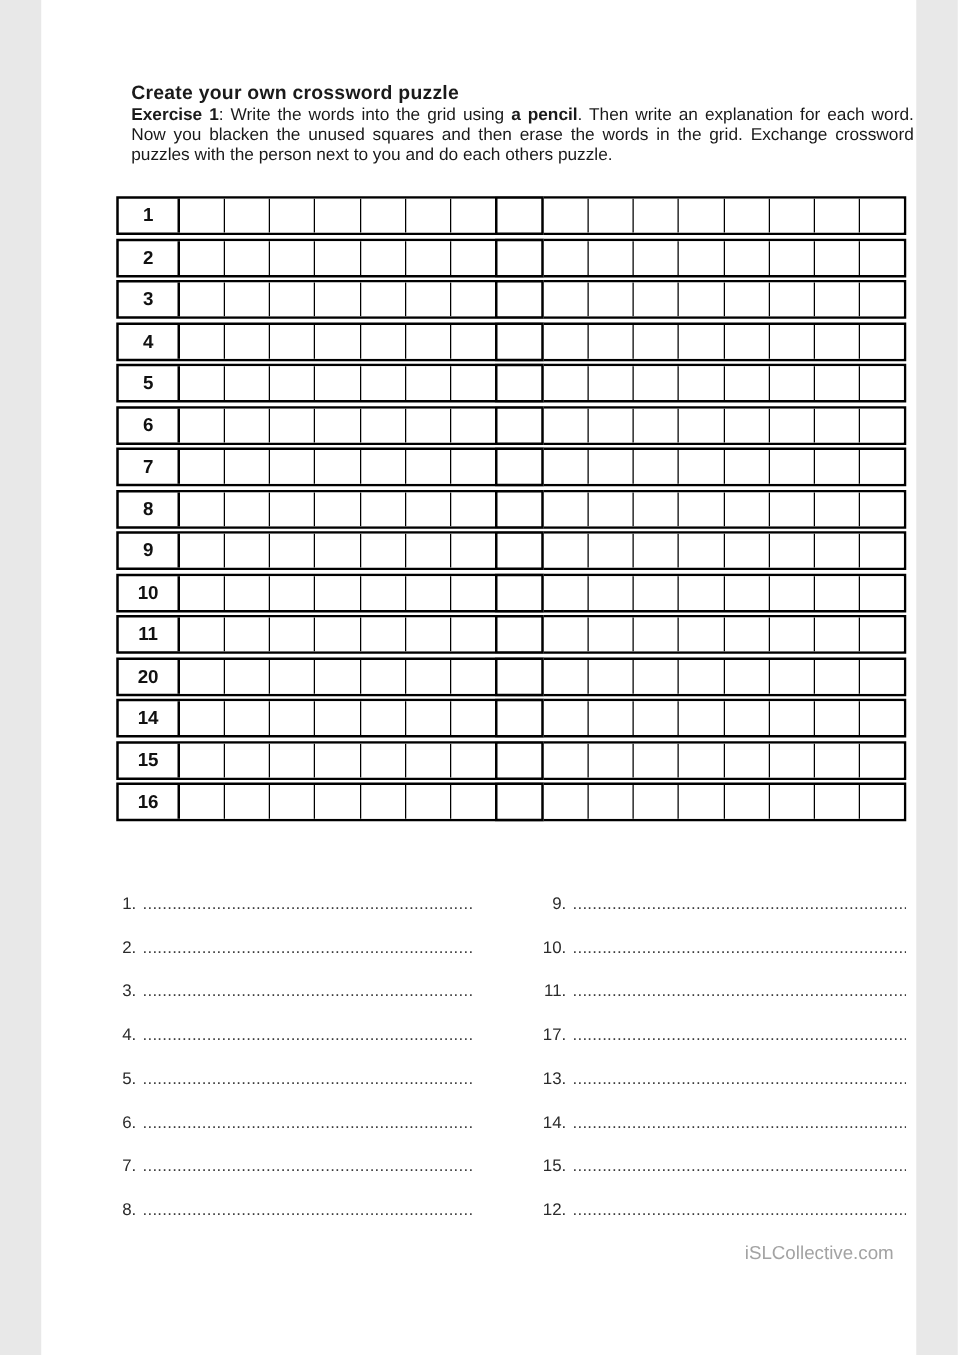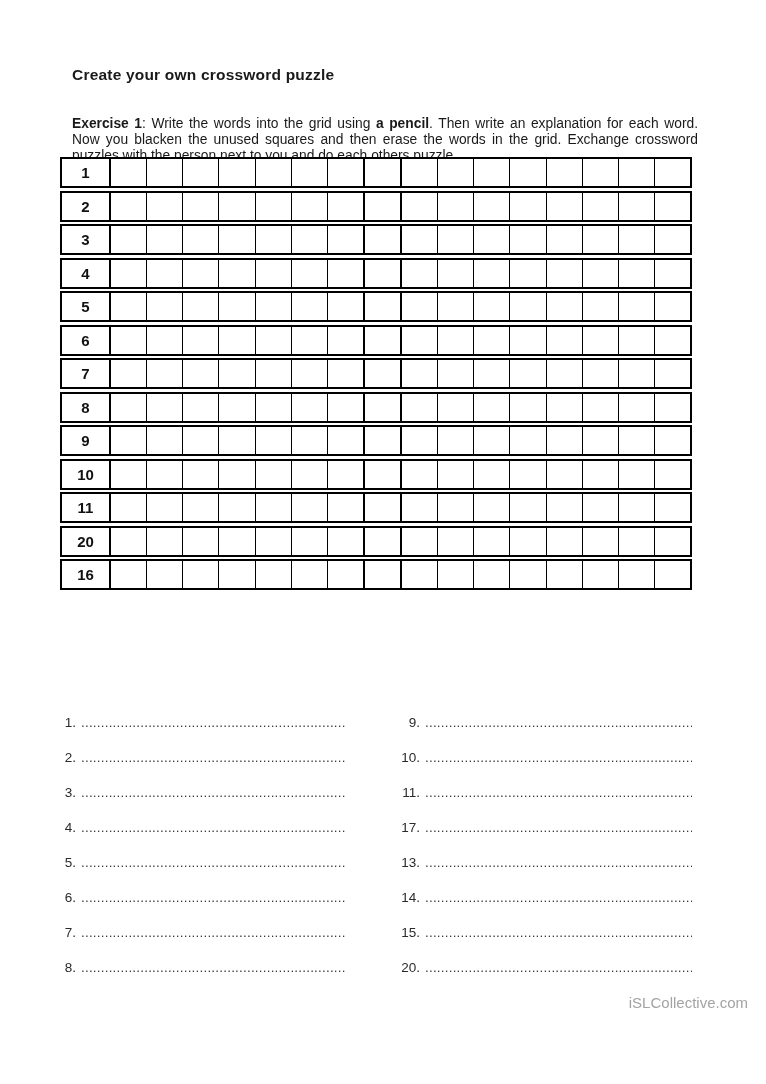--- a/index.html
+++ b/index.html
@@ -1,31 +1,31 @@
 <!DOCTYPE html>
 <html><head>
 <meta charset="utf-8">
 <style>
   * { margin:0; padding:0; box-sizing:border-box; }
   html,body { background:#e8e8e8; }
   body { font-family:"Liberation Sans", sans-serif; }
   .page {
     position:relative;
-    width:766px; height:1084px;
+    width:700px; height:1084px;
     background:#ffffff;
     margin:0 auto;
     overflow:hidden;
   }
   .doc-title {
     position:absolute; left:72px; top:66px;
     font-size:15.5px; font-weight:bold; color:#1a1a1a;
     letter-spacing:0.2px;
   }
   .instructions {
-    position:absolute; left:72px; top:116px; width:626px;
+    position:absolute; left:72px; top:84px; width:626px;
     font-size:13.8px; line-height:15.8px; color:#1a1a1a;
     text-align:justify;
   }
   .instructions .b { font-weight:bold; }
 
   
   .grid {
     position:absolute; left:60px; top:157px; width:632px;
   }
   .grid-row {
@@ -319,20 +319,58 @@
         <div class="cell after-hl"></div>
         <div class="cell"></div>
         <div class="cell"></div>
         <div class="cell"></div>
         <div class="cell"></div>
         <div class="cell"></div>
         <div class="cell"></div>
         <div class="cell"></div>
       </div>
       <div class="grid-row">
+        <div class="num-cell">14</div>
+        <div class="cell first"></div>
+        <div class="cell"></div>
+        <div class="cell"></div>
+        <div class="cell"></div>
+        <div class="cell"></div>
+        <div class="cell"></div>
+        <div class="cell"></div>
+        <div class="cell hl"></div>
+        <div class="cell after-hl"></div>
+        <div class="cell"></div>
+        <div class="cell"></div>
+        <div class="cell"></div>
+        <div class="cell"></div>
+        <div class="cell"></div>
+        <div class="cell"></div>
+        <div class="cell"></div>
+      </div>
+      <div class="grid-row">
+        <div class="num-cell">15</div>
+        <div class="cell first"></div>
+        <div class="cell"></div>
+        <div class="cell"></div>
+        <div class="cell"></div>
+        <div class="cell"></div>
+        <div class="cell"></div>
+        <div class="cell"></div>
+        <div class="cell hl"></div>
+        <div class="cell after-hl"></div>
+        <div class="cell"></div>
+        <div class="cell"></div>
+        <div class="cell"></div>
+        <div class="cell"></div>
+        <div class="cell"></div>
+        <div class="cell"></div>
+        <div class="cell"></div>
+      </div>
+      <div class="grid-row">
         <div class="num-cell">16</div>
         <div class="cell first"></div>
         <div class="cell"></div>
         <div class="cell"></div>
         <div class="cell"></div>
         <div class="cell"></div>
         <div class="cell"></div>
         <div class="cell"></div>
         <div class="cell hl"></div>
         <div class="cell after-hl"></div>
@@ -403,20 +441,20 @@
       </div>
       <div class="clue-line">
         <span class="clue-num">14.</span>
         <span class="clue-dots">..........................................................................................</span>
       </div>
       <div class="clue-line">
         <span class="clue-num">15.</span>
         <span class="clue-dots">..........................................................................................</span>
       </div>
       <div class="clue-line">
-        <span class="clue-num">20.</span>
+        <span class="clue-num">12.</span>
         <span class="clue-dots">..........................................................................................</span>
       </div>
     </div>
 
   <div class="footer-brand">iSLCollective.com</div>
 
 </div>
 
 </body></html>

